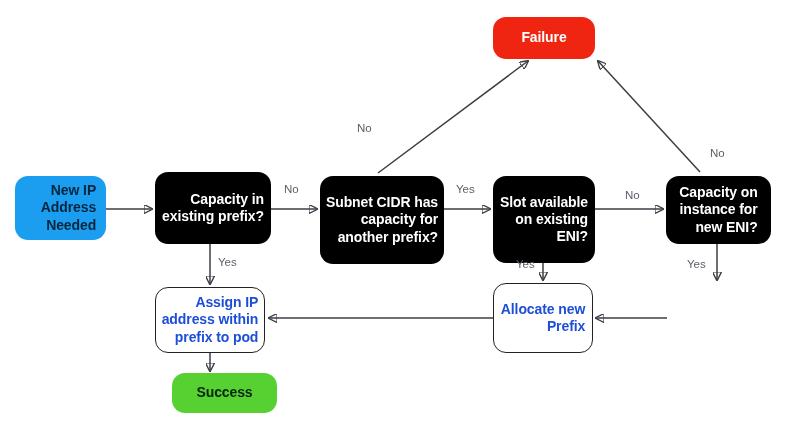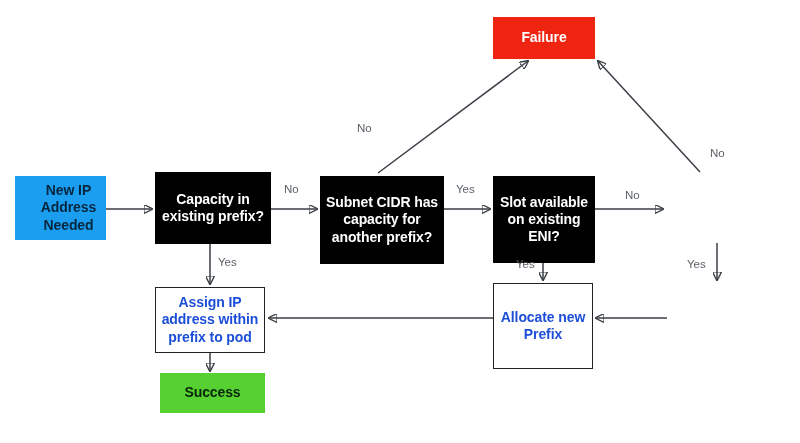--- a/index.html
+++ b/index.html
@@ -16,25 +16,26 @@
     height: 443px;
     background: #ffffff;
     overflow: hidden;
   }
   .node {
     position: absolute;
     box-sizing: border-box;
     display: flex;
     align-items: center;
     justify-content: center;
-    text-align: center;
+    text-align: right;
     font-weight: bold;
     line-height: 1.22;
     white-space: pre-line;
     letter-spacing: -0.1px;
+    border-radius: 13px;
   }
   .node-decision {
     background: #000000;
     color: #ffffff;
     font-size: 14px;
     padding: 2px 4px;
   }
   .node-process {
     background: #ffffff;
     color: #1d4ed8;
@@ -46,20 +47,21 @@
     background: #1B9DF0;
     color: #06263d;
     font-size: 14px;
     padding: 2px 4px;
   }
   .node-success {
     background: #57D132;
     color: #08240a;
     font-size: 14px;
     padding: 2px 4px;
+    margin-left: 12px;
   }
   .node-failure {
     background: #EF2512;
     color: #ffffff;
     font-size: 14px;
     padding: 2px 4px;
   }
   .edge-label {
     position: absolute;
     font-size: 11.5px;
@@ -126,28 +128,31 @@
 existing prefix?</div>
 
   <div class="node node-decision" style="left:320px; top:176px; width:124px; height:88px;">Subnet CIDR has
 capacity for
 another prefix?</div>
 
   <div class="node node-decision" style="left:493px; top:176px; width:102px; height:87px;">Slot available
 on existing
 ENI?</div>
 
+  <div class="node node-decision" style="left:666px; top:176px; width:105px; height:68px;">Capacity on
+instance for
+new ENI?</div>
 
   <div class="node node-failure" style="left:493px; top:17px; width:102px; height:42px;">Failure</div>
 
   <div class="node node-process" style="left:155px; top:287px; width:110px; height:66px;">Assign IP
 address within
 prefix to pod</div>
 
-  <div class="node node-process" style="left:493px; top:283px; width:100px; height:86px;">Allocate new
+  <div class="node node-process" style="left:493px; top:283px; width:100px; height:70px;">Allocate new
 Prefix</div>
 
 
   <div class="node node-success" style="left:160px; top:373px; width:105px; height:40px;">Success</div>
 
   <div class="edge-label" style="left:284px; top:183px;">No</div>
 
   <div class="edge-label" style="left:218px; top:256px;">Yes</div>
 
   <div class="edge-label" style="left:456px; top:183px;">Yes</div>

